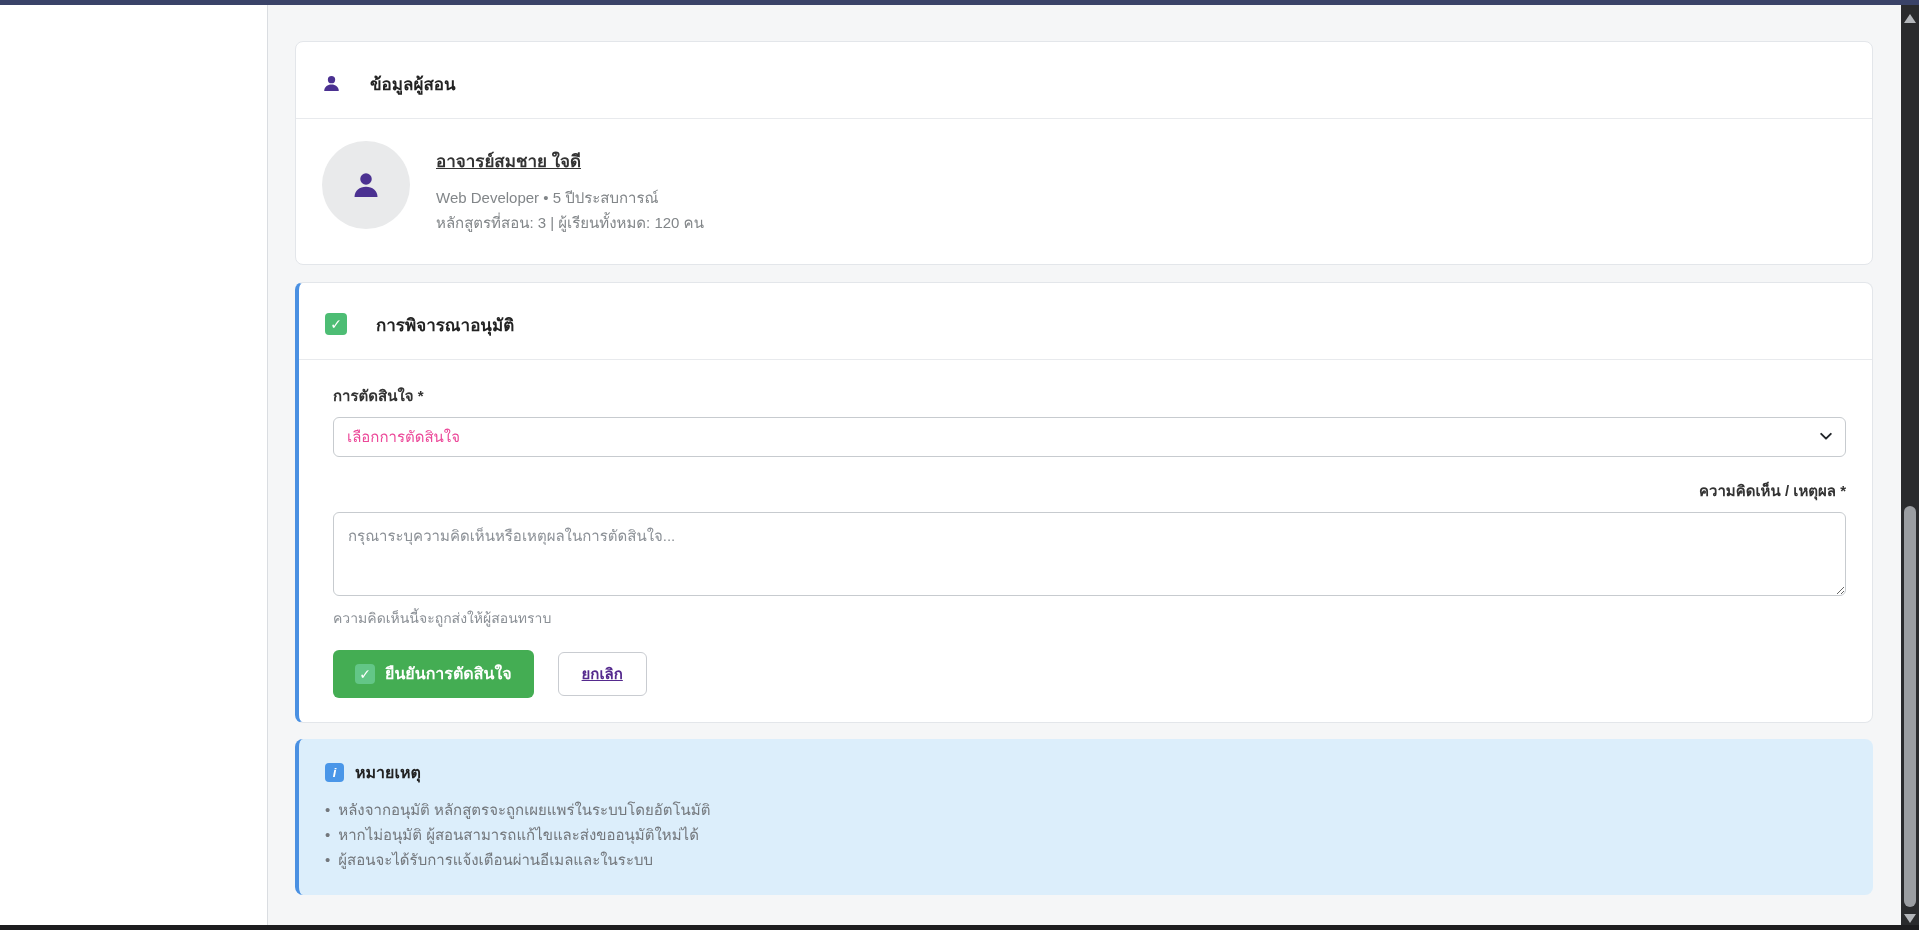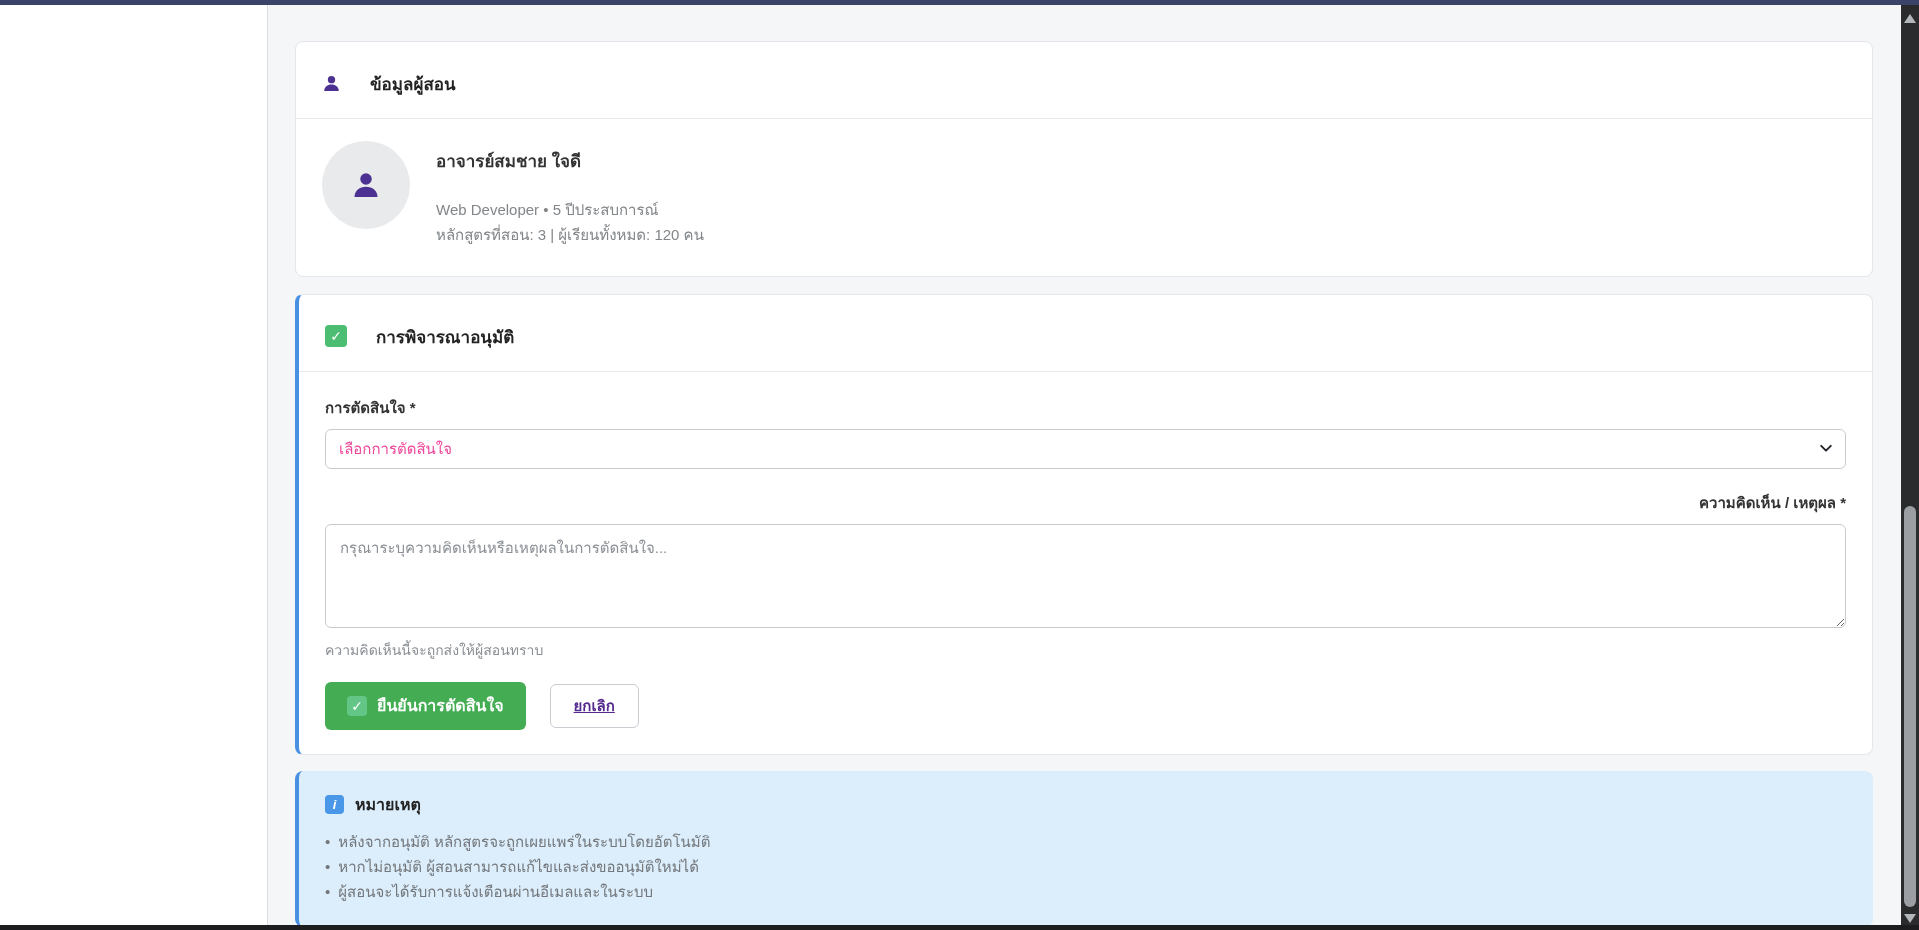--- a/index.html
+++ b/index.html
@@ -35,37 +35,37 @@
   }
   .card-title { font-size:17px; font-weight:bold; color:#222; }
   
   .instructor-card { margin-top:36px; }
   .instructor-body { display:flex; align-items:flex-start; gap:26px; padding:22px 26px 28px 26px; }
   .avatar {
     width:88px; height:88px; border-radius:50%; background:#e9eaeb;
     display:flex; align-items:center; justify-content:center; flex:none;
   }
   .instructor-info { padding-top:6px; }
-  .instructor-name { font-size:17px; font-weight:bold; color:#333; margin-bottom:24px; }
+  .instructor-name { font-size:17px; font-weight:bold; color:#333; margin-bottom:12px;text-decoration:underline; }
   .instructor-line { font-size:15px; color:#828689; line-height:1.65; }
   
   .approval-card { margin-top:17px; }
-  .approval-form { padding:16px 26px 24px 26px; }
+  .approval-form { padding:16px 26px 24px 26px;margin-left:8px; }
   .field-label { font-size:15px; font-weight:bold; color:#333; margin:8px 0 9px 0; }
   .field-label.second { margin-top:22px;text-align:right; }
   .select-wrap { position:relative; }
   select.decision {
     width:100%; height:40px; appearance:none; -webkit-appearance:none;
     border:1px solid #c7cbcf; border-radius:6px; background:#fff;
     font-size:15px; color:#ec4899; padding:0 36px 0 13px;
     font-family:inherit;
   }
   .chevron-down { position:absolute; right:13px; top:12px; pointer-events:none; display:block; }
   textarea.comment {
-    width:100%; height:104px; border:1px solid #c7cbcf; border-radius:6px;
+    width:100%; height:84px; border:1px solid #c7cbcf; border-radius:6px;
     padding:11px 14px; font-size:15px; font-family:inherit; color:#14532d;
     resize:vertical; background:#fff;
   }
   textarea.comment::placeholder { color:#8b9096; }
   .helper { font-size:14px; color:#8a8f95; margin-top:7px; }
   .btn-row { display:flex; align-items:center; gap:24px; margin-top:21px; }
   .btn-confirm {
     display:flex; align-items:center; gap:10px; border:none; cursor:pointer;
     background:#44ad53; color:#fff; font-weight:bold; font-size:16px;
     padding:0 22px; height:48px; border-radius:6px; font-family:inherit;

